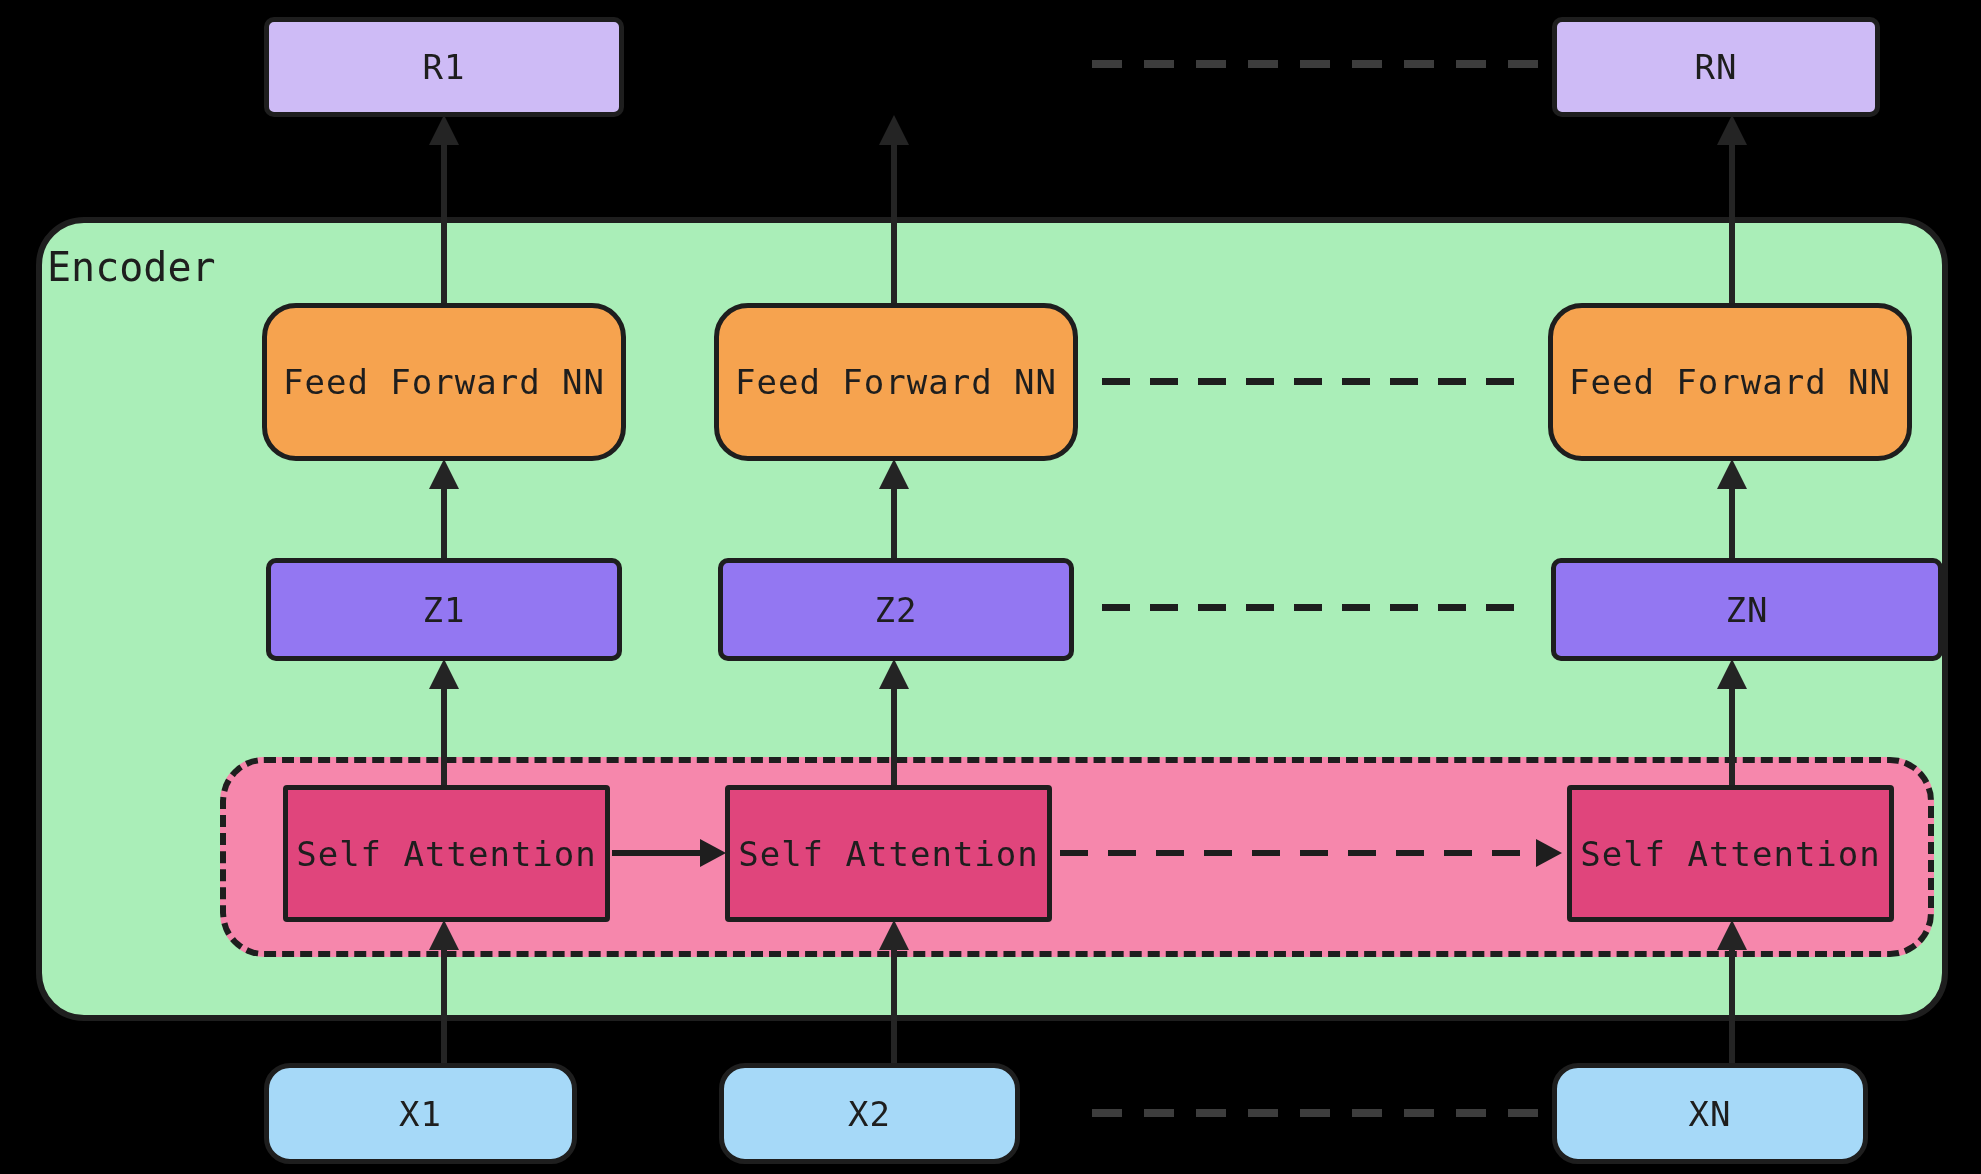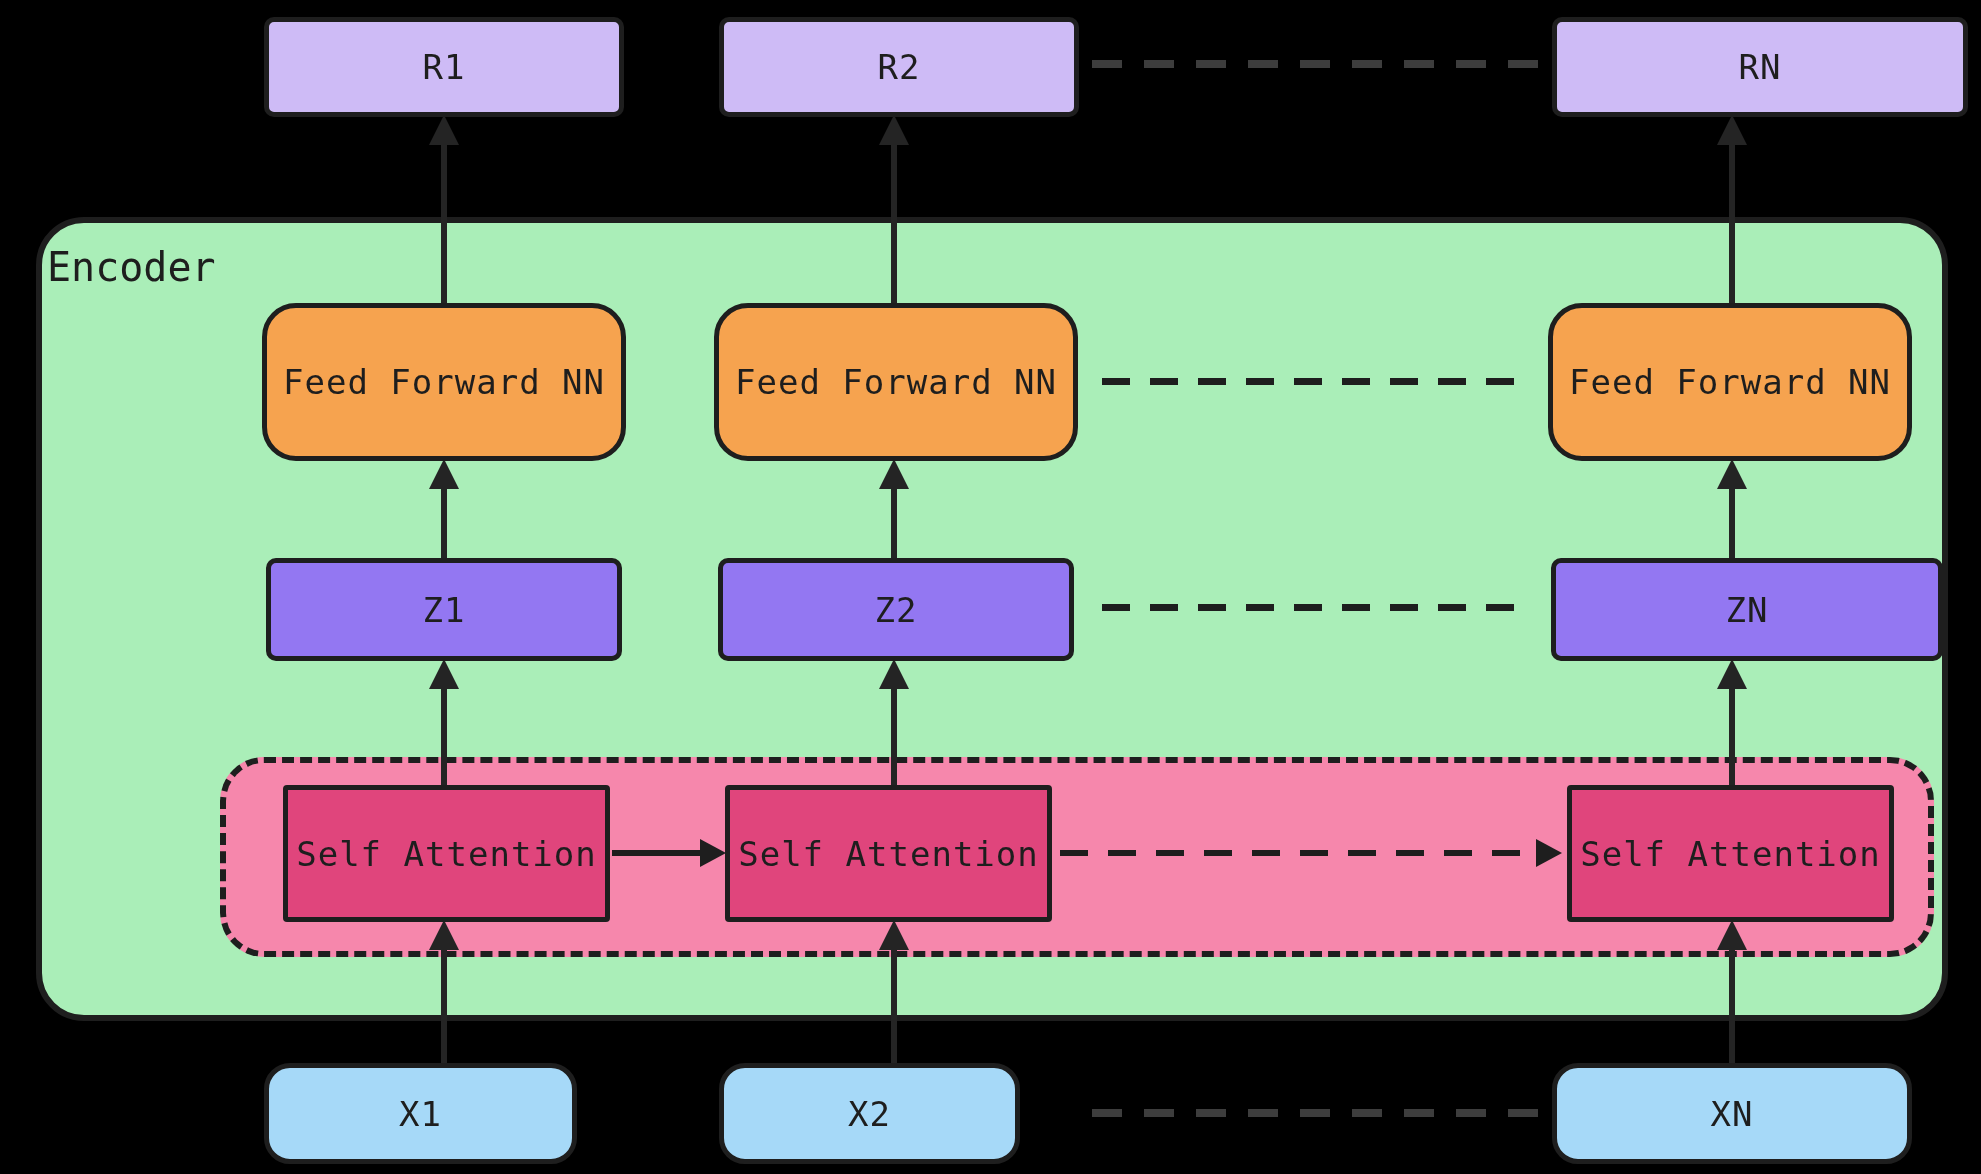--- a/index.html
+++ b/index.html
@@ -125,23 +125,20 @@
 
   <div class="tri-up" style="left:429px; top:115px;"></div>
   <div class="vline" style="left:441px; top:140px; height:168px;"></div>
   <div class="tri-up" style="left:429px; top:459px;"></div>
   <div class="vline" style="left:441px; top:484px; height:79px;"></div>
   <div class="tri-up" style="left:429px; top:659px;"></div>
   <div class="vline" style="left:441px; top:684px; height:106px;"></div>
   <div class="tri-up" style="left:429px; top:920px;"></div>
   <div class="vline" style="left:441px; top:945px; height:122px;"></div>
 
-  <div class="node r-node" style="left:719px; top:17px; width:360px;">
-    <span>R2</span>
-  </div>
   <div class="node ffn-node" style="left:714px; top:303px; width:364px;">
     <span>Feed Forward NN</span>
   </div>
   <div class="node z-node" style="left:718px; top:558px; width:356px;">
     <span>Z2</span>
   </div>
   <div class="node sa-node" style="left:725px; top:785px; width:327px;">
     <span>Self Attention</span>
   </div>
   <div class="node x-node" style="left:719px; top:1063px; width:301px;">
@@ -150,33 +147,33 @@
 
   <div class="tri-up" style="left:879px; top:115px;"></div>
   <div class="vline" style="left:891px; top:140px; height:168px;"></div>
   <div class="tri-up" style="left:879px; top:459px;"></div>
   <div class="vline" style="left:891px; top:484px; height:79px;"></div>
   <div class="tri-up" style="left:879px; top:659px;"></div>
   <div class="vline" style="left:891px; top:684px; height:106px;"></div>
   <div class="tri-up" style="left:879px; top:920px;"></div>
   <div class="vline" style="left:891px; top:945px; height:122px;"></div>
 
-  <div class="node r-node" style="left:1552px; top:17px; width:416px;">
+  <div class="node r-node" style="left:1552px; top:17px; width:328px;">
     <span>RN</span>
   </div>
   <div class="node ffn-node" style="left:1548px; top:303px; width:364px;">
     <span>Feed Forward NN</span>
   </div>
   <div class="node z-node" style="left:1551px; top:558px; width:392px;">
     <span>ZN</span>
   </div>
   <div class="node sa-node" style="left:1567px; top:785px; width:327px;">
     <span>Self Attention</span>
   </div>
-  <div class="node x-node" style="left:1552px; top:1063px; width:360px;">
+  <div class="node x-node" style="left:1552px; top:1063px; width:316px;">
     <span>XN</span>
   </div>
 
   <div class="tri-up" style="left:1717px; top:115px;"></div>
   <div class="vline" style="left:1729px; top:140px; height:168px;"></div>
   <div class="tri-up" style="left:1717px; top:459px;"></div>
   <div class="vline" style="left:1729px; top:484px; height:79px;"></div>
   <div class="tri-up" style="left:1717px; top:659px;"></div>
   <div class="vline" style="left:1729px; top:684px; height:106px;"></div>
   <div class="tri-up" style="left:1717px; top:920px;"></div>

